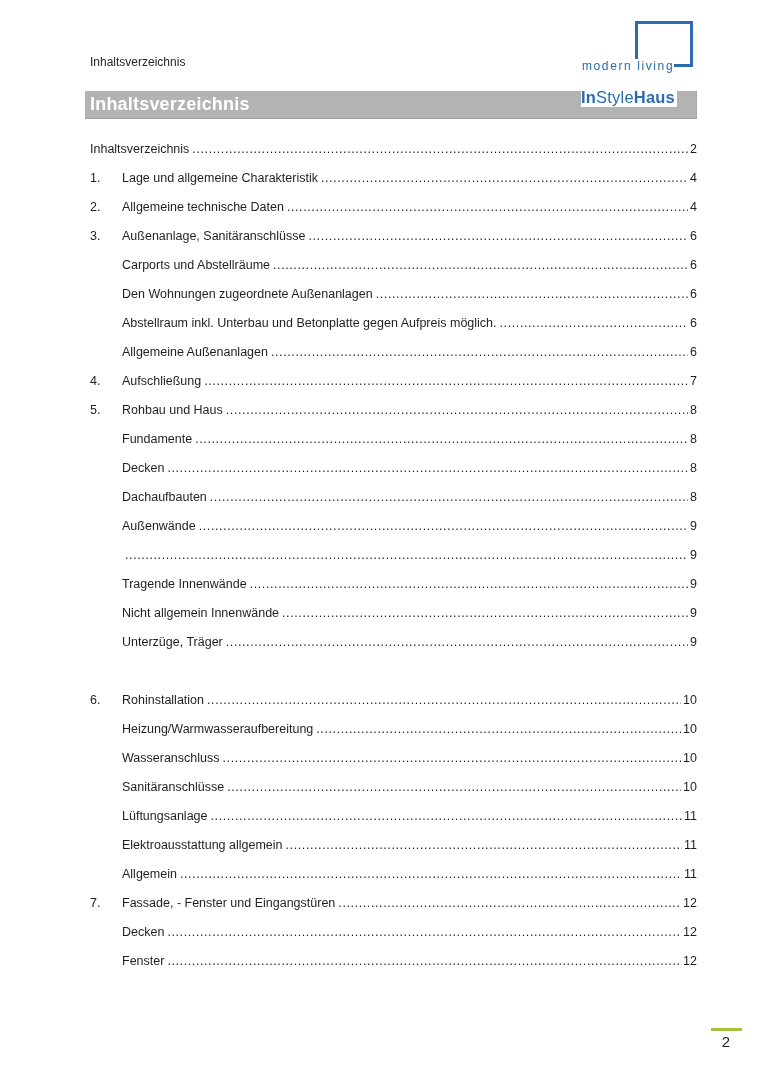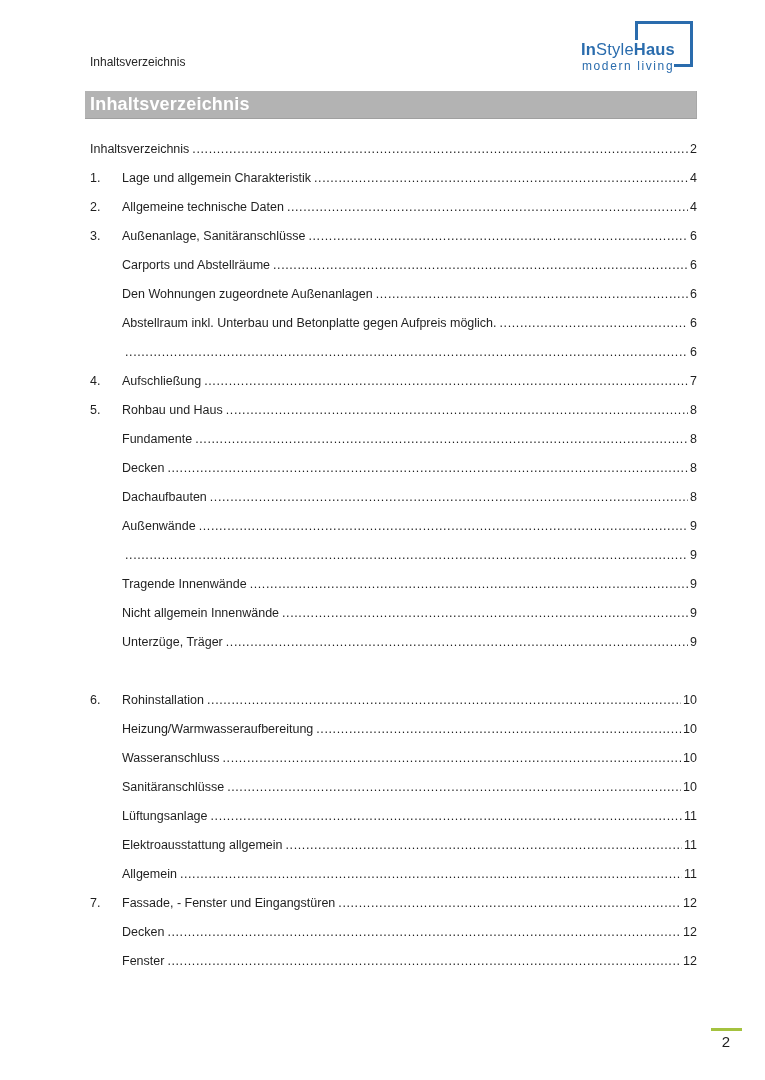--- a/index.html
+++ b/index.html
@@ -91,38 +91,38 @@
 </style>
 </head>
 <body>
 
 <div class="page">
 
   <span class="doc-header-title">Inhaltsverzeichnis</span>
 
   <div class="logo">
     <div class="logo-square" style="border-color: rgb(42, 108, 173);"></div>
-    <div class="logo-name" style="color: rgb(42, 108, 173);"><span class="bold">In</span><span class="reg">Style</span><span class="bold">Haus</span></div>
+    <div class="logo-name" style="color: rgb(42, 108, 173); margin-top: 48px;"><span class="bold">In</span><span class="reg">Style</span><span class="bold">Haus</span></div>
     <div class="logo-tagline" style="color: rgb(42, 108, 173);">modern living</div>
   </div>
 
   <div class="banner" style="background: rgb(179, 179, 179);">
     <span class="banner-title" style="color: rgb(255, 255, 255);">Inhaltsverzeichnis</span>
   </div>
 
   <div class="toc" id="toc-list">
       <div class="toc-row level-0">
 
     <span class="toc-title">Inhaltsverzeichnis</span>
     <span class="toc-leader">....................................................................................................................................................................................................................................................................</span>
     <span class="toc-page">2</span>
   </div>
       <div class="toc-row level-1">
     <span class="toc-num">1.</span>
-    <span class="toc-title">Lage und allgemein Charakteristik</span>
+    <span class="toc-title">Lage und allgemeine Charakteristik</span>
     <span class="toc-leader">....................................................................................................................................................................................................................................................................</span>
     <span class="toc-page">4</span>
   </div>
       <div class="toc-row level-1">
     <span class="toc-num">2.</span>
     <span class="toc-title">Allgemeine technische Daten</span>
     <span class="toc-leader">....................................................................................................................................................................................................................................................................</span>
     <span class="toc-page">4</span>
   </div>
       <div class="toc-row level-1">
@@ -144,20 +144,21 @@
     <span class="toc-page">6</span>
   </div>
       <div class="toc-row level-2">
     <span class="toc-num"></span>
     <span class="toc-title">Abstellraum inkl. Unterbau und Betonplatte gegen Aufpreis möglich.</span>
     <span class="toc-leader">....................................................................................................................................................................................................................................................................</span>
     <span class="toc-page">6</span>
   </div>
       <div class="toc-row level-2">
     <span class="toc-num"></span>
+    <span class="toc-title">Allgemeine Außenanlagen</span>
     <span class="toc-leader">....................................................................................................................................................................................................................................................................</span>
     <span class="toc-page">6</span>
   </div>
       <div class="toc-row level-1">
     <span class="toc-num">4.</span>
     <span class="toc-title">Aufschließung</span>
     <span class="toc-leader">....................................................................................................................................................................................................................................................................</span>
     <span class="toc-page">7</span>
   </div>
       <div class="toc-row level-1">

